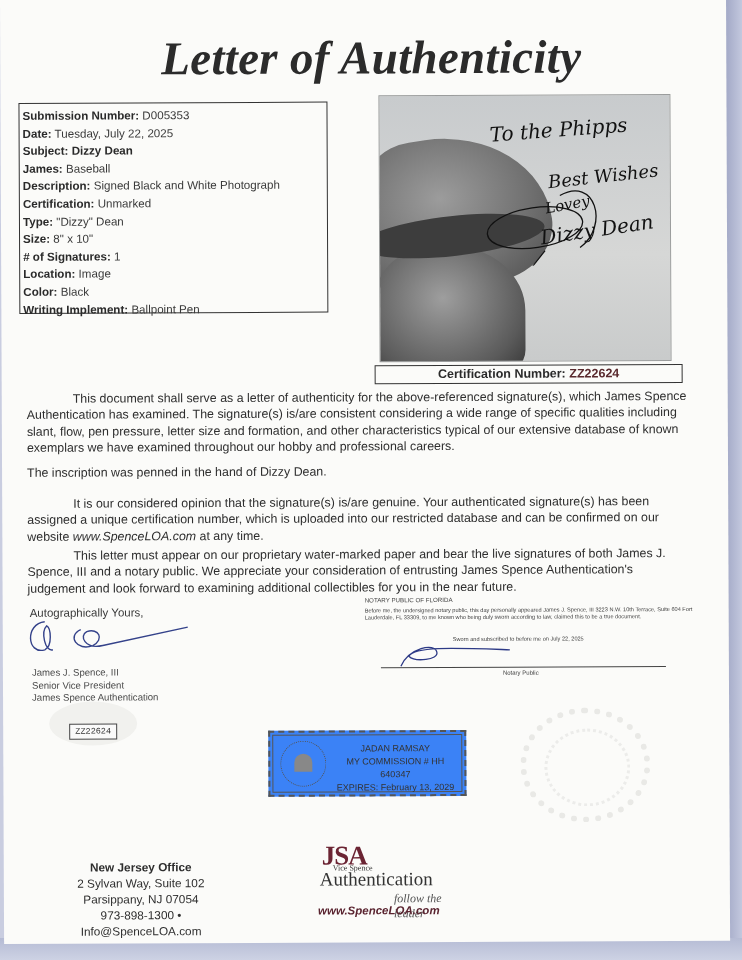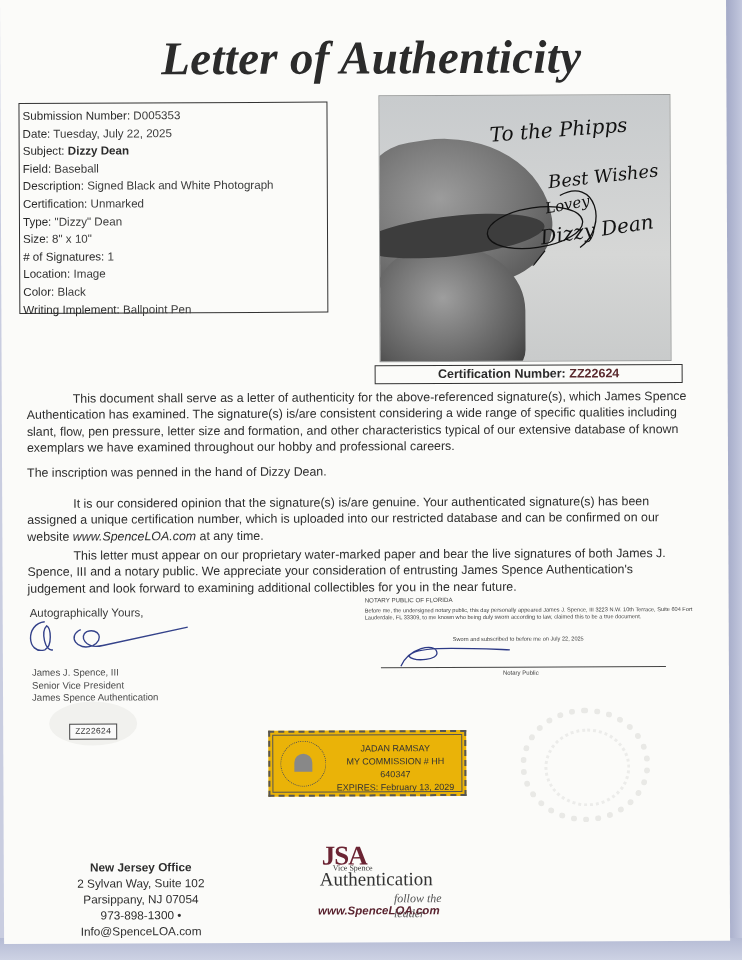--- a/index.html
+++ b/index.html
@@ -3,21 +3,21 @@
 <meta charset="utf-8">
 <style>
   html, body { margin:0; padding:0; }
   body { width:742px; height:960px; position:relative; overflow:hidden; background:#c9cde0; font-family:"Liberation Sans", sans-serif; color:#1f1f1f; }
   .sleeve-right { position:absolute; left:718px; top:0; width:24px; height:960px; background:linear-gradient(90deg,#b9bfd8 0%,#a6acc9 40%,#c3c8de 100%); }
   .sleeve-bottom { position:absolute; left:0; top:938px; width:742px; height:22px; background:linear-gradient(180deg,#b5bbd4,#cdd2e4); }
   .paper { position:absolute; left:0; top:0; width:726px; height:944px; background:#fbfbf9; transform:rotate(-0.25deg); transform-origin:0 0; }
   .title { position:absolute; left:0; width:742px; top:32px; text-align:center; font-family:"Liberation Serif", serif; font-style:italic; font-weight:bold; font-size:47px; color:#2b2b2b; letter-spacing:0.3px; }
   .info-box { position:absolute; left:18px; top:103px; width:309px; height:211px; border:1.5px solid #333; background:#fbfbf9; padding:3px 0 0 3px; box-sizing:border-box; }
   .info-row { font-size:11.6px; line-height:17.6px; white-space:nowrap; }
-  .info-row .k { font-weight:normal; color:#2a2a2a; }
+  .info-row .k { font-weight:bold; color:#2a2a2a; }
   .info-row .v { color:#3a3a3a; }
   .info-row .v.bold { font-weight:bold; color:#2a2a2a; }
   .photo { position:absolute; left:378px; top:97px; width:290px; height:265px; background:linear-gradient(180deg,#c8cbcd 0%,#d6d7d6 60%,#c9cbcb 100%); overflow:hidden; border:1px solid #9a9c9c; }
   .hat { position:absolute; left:-10px; top:40px; width:180px; height:150px; background:radial-gradient(ellipse at 40% 40%,#9c9c9c,#6f6f6f 60%,#4d4d4d); border-radius:30% 70% 40% 10%; transform:rotate(-8deg); }
   .brim { position:absolute; left:-20px; top:120px; width:185px; height:40px; background:#3d3d3d; border-radius:50%; transform:rotate(-6deg); }
   .face { position:absolute; left:-5px; top:150px; width:150px; height:130px; background:radial-gradient(ellipse at 45% 40%,#9e9e9e,#5a5a5a 70%,#333); border-radius:40% 50% 20% 20%; }
   .inscription { position:absolute; font-family:"DejaVu Serif", serif; font-style:italic; color:#111; }
   .cert-box { position:absolute; left:373px; top:367px; width:308px; height:19px; border:1.5px solid #333; box-sizing:border-box; text-align:center; font-weight:bold; font-size:12.5px; line-height:17px; color:#2a2a2a; }
   .cert-box .num { color:#5a2a2e; }
   .body-text { position:absolute; left:25px; width:660px; font-size:12.4px; line-height:16.4px; color:#2e2e2e; }
@@ -26,21 +26,21 @@
   .sig-block { position:absolute; left:27px; top:607px; font-size:11.5px; color:#3a3a3a; }
   .sig-scribble { position:absolute; left:20px; top:610px; }
   .signer { position:absolute; left:29px; top:667px; font-size:9.6px; line-height:12.5px; color:#4a4a4a; }
   .jsa-sticker { position:absolute; left:46px; top:702px; width:88px; height:44px; border-radius:50%; background:#f1f1ee; }
   .jsa-sticker .num { position:absolute; left:20px; top:22px; width:46px; height:14px; border:1px solid #444; font-family:"Liberation Mono", monospace; font-size:8.5px; line-height:14px; text-align:center; color:#333; background:#fafafa; }
   .notary { position:absolute; left:362px; top:598px; width:345px; font-size:5.6px; line-height:7px; color:#444; }
   .notary .head { font-size:6.2px; margin-bottom:4px; }
   .notary .sworn { position:absolute; left:88px; top:40px; white-space:nowrap; }
   .notary-line { position:absolute; left:378px; top:669px; width:285px; border-top:1px solid #444; }
   .notary-label { position:absolute; left:500px; top:672px; font-size:6px; color:#444; }
-  .stamp { position:absolute; left:265px; top:732px; width:194px; height:62px; border:2px dashed #555; outline:1.5px solid #555; outline-offset:-5px; background:#eab308; }
+  .stamp { position:absolute; left:265px; top:732px; width:194px; height:62px; border:2px dashed #555; outline:1.5px solid #555; outline-offset:-5px; background:#3b82f6; }
   .stamp-seal { position:absolute; left:10px; top:8px; width:44px; height:44px; border-radius:50%; border:1.5px dotted #555; }
   .stamp-seal::after { content:""; position:absolute; left:13px; top:12px; width:18px; height:18px; border-radius:50% 50% 0 0; background:#888; }
   .stamp-text { position:absolute; left:60px; top:10px; width:130px; text-align:center; font-size:9px; line-height:13px; color:#333; }
   .emboss { position:absolute; left:517px; top:710px; width:130px; height:115px; border-radius:50%; border:6px dotted #e9e9e6; box-sizing:border-box; }
   .emboss::after { content:""; position:absolute; left:18px; top:15px; width:80px; height:72px; border-radius:50%; border:3px dotted #ececea; }
   .office { position:absolute; text-align:center; font-size:11.8px; line-height:16px; color:#2e2e2e; }
   .office .name { font-weight:bold; }
   .jsa-logo { position:absolute; left:312px; top:842px; width:140px; height:80px; }
   .jsa-logo .jsa { position:absolute; left:6px; top:0; font-family:"Liberation Serif", serif; font-weight:bold; font-size:27px; color:#6b2433; letter-spacing:-1px; }
   .jsa-logo .js { position:absolute; left:17px; top:23px; font-family:"Liberation Serif", serif; font-size:8px; color:#333; }
@@ -55,21 +55,21 @@
 <div class="sleeve-bottom"></div>
 
 <div class="paper">
 
   <div class="title">Letter of Authenticity</div>
 
   <div class="info-box">
     <div class="info-row"><span class="k">Submission Number:</span> <span class="v">D005353</span></div>
     <div class="info-row"><span class="k">Date:</span> <span class="v">Tuesday, July 22, 2025</span></div>
     <div class="info-row"><span class="k">Subject:</span> <span class="v bold">Dizzy Dean</span></div>
-    <div class="info-row"><span class="k">Field:</span> <span class="v">Baseball</span></div>
+    <div class="info-row"><span class="k">James:</span> <span class="v">Baseball</span></div>
     <div class="info-row"><span class="k">Description:</span> <span class="v">Signed Black and White Photograph</span></div>
     <div class="info-row"><span class="k">Certification:</span> <span class="v">Unmarked</span></div>
     <div class="info-row"><span class="k">Type:</span> <span class="v">"Dizzy" Dean</span></div>
     <div class="info-row"><span class="k">Size:</span> <span class="v">8" x 10"</span></div>
     <div class="info-row"><span class="k"># of Signatures:</span> <span class="v">1</span></div>
     <div class="info-row"><span class="k">Location:</span> <span class="v">Image</span></div>
     <div class="info-row"><span class="k">Color:</span> <span class="v">Black</span></div>
     <div class="info-row"><span class="k">Writing Implement:</span> <span class="v">Ballpoint Pen</span></div>
   </div>
 

